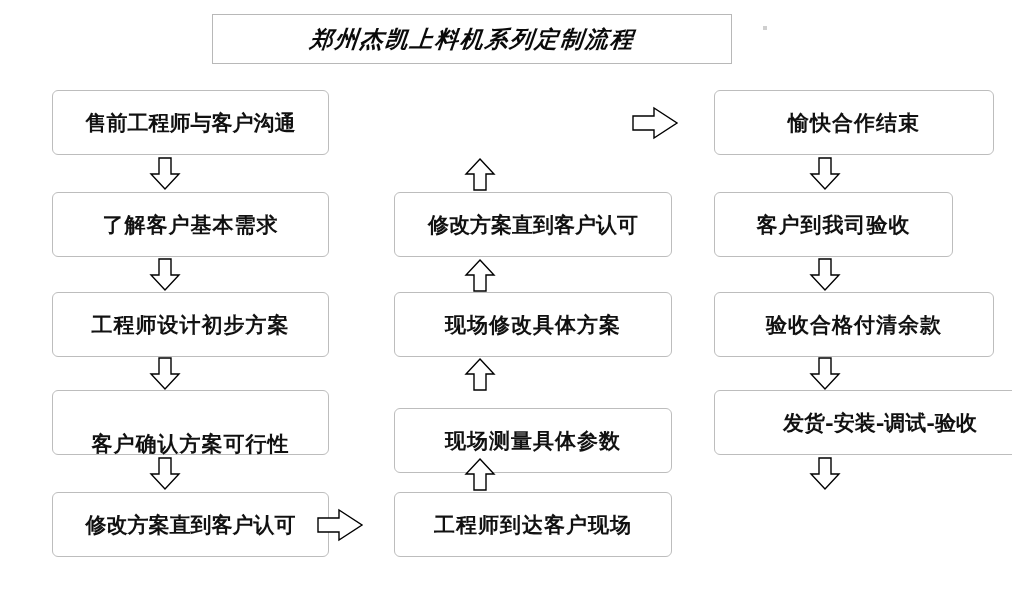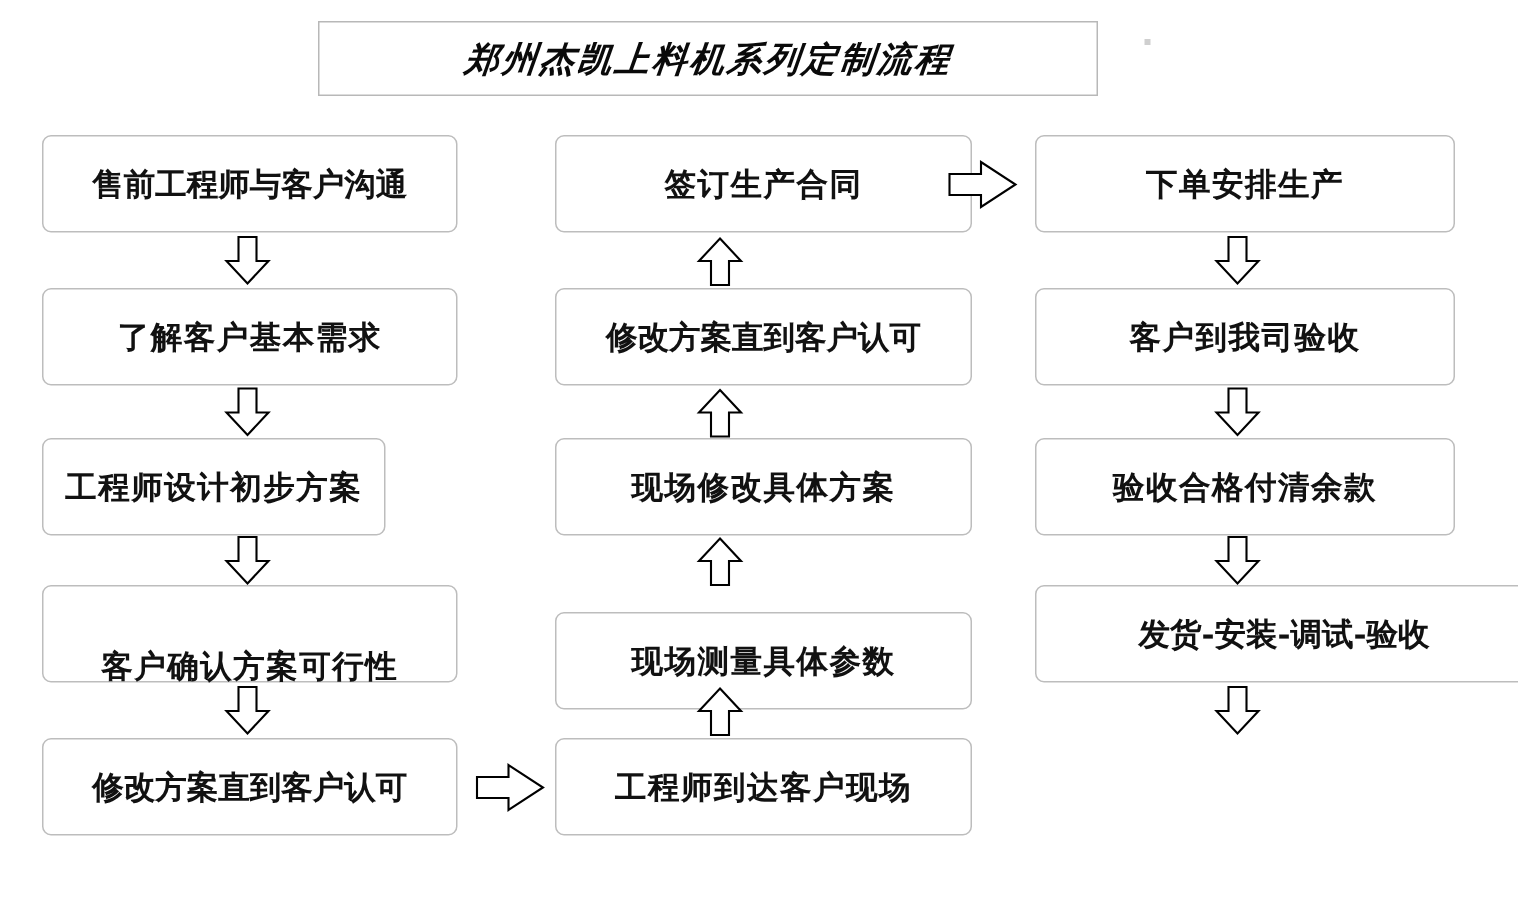--- a/index.html
+++ b/index.html
@@ -59,20 +59,21 @@
   
   .node {
     position: absolute;
     box-sizing: border-box;
     border: 1px solid #bdbdbd;
     border-radius: 6px;
     background: #ffffff;
     display: flex;
     align-items: center;
     justify-content: center;
+    margin-left: 24px;
   }
   .node-label {
     font-family: "DejaVu Serif", "Liberation Serif", serif;
     font-size: 21px;
     font-weight: 700;
     color: #111111;
     letter-spacing: 1px;
     white-space: nowrap;
     line-height: 1;
   }
@@ -93,21 +94,21 @@
     <span class="title-text">郑州杰凯上料机系列定制流程</span>
   </div>
   <div class="speck"></div>
 
   <div class="node" style="left:28px; top:90px; width:277px; height:65px;">
     <span class="node-label wide">售前工程师与客户沟通</span>
   </div>
   <div class="node" style="left:28px; top:192px; width:277px; height:65px;">
     <span class="node-label">了解客户基本需求</span>
   </div>
-  <div class="node" style="left:28px; top:292px; width:229px; height:65px;align-items:center;">
+  <div class="node" style="left:28px; top:292px; width:277px; height:65px;align-items:center;">
     <span class="node-label">工程师设计初步方案</span>
   </div>
   <div class="node" style="left:28px; top:390px; width:277px; height:65px;align-items:flex-end;">
     <span class="node-label">客户确认方案可行性</span>
   </div>
   <div class="node" style="left:28px; top:492px; width:277px; height:65px;">
     <span class="node-label wide">修改方案直到客户认可</span>
   </div>
 
   <div class="arrow" style="left:145px; top:158px;">
@@ -124,23 +125,20 @@
     <svg width="40" height="32" viewBox="0 0 40 32">
       <polygon points="14,0 26,0 26,16 34,16 20,31 6,16 14,16" fill="#ffffff" stroke="#000000" stroke-width="1.4"></polygon>
     </svg>
   </div>
   <div class="arrow" style="left:145px; top:458px;">
     <svg width="40" height="32" viewBox="0 0 40 32">
       <polygon points="14,0 26,0 26,16 34,16 20,31 6,16 14,16" fill="#ffffff" stroke="#000000" stroke-width="1.4"></polygon>
     </svg>
   </div>
 
-  <div class="node" style="left:370px; top:90px; width:278px; height:65px;">
-    <span class="node-label">签订生产合同</span>
-  </div>
   <div class="node" style="left:370px; top:192px; width:278px; height:65px;">
     <span class="node-label wide">修改方案直到客户认可</span>
   </div>
   <div class="node" style="left:370px; top:292px; width:278px; height:65px;">
     <span class="node-label">现场修改具体方案</span>
   </div>
   <div class="node" style="left:370px; top:408px; width:278px; height:65px;">
     <span class="node-label">现场测量具体参数</span>
   </div>
   <div class="node" style="left:370px; top:492px; width:278px; height:65px;">
@@ -162,23 +160,23 @@
       <polygon points="20,1 34,16 26,16 26,32 14,32 14,16 6,16" fill="#ffffff" stroke="#000000" stroke-width="1.4"></polygon>
     </svg>
   </div>
   <div class="arrow" style="left:460px; top:458px;">
     <svg width="40" height="33" viewBox="0 0 40 33">
       <polygon points="20,1 34,16 26,16 26,32 14,32 14,16 6,16" fill="#ffffff" stroke="#000000" stroke-width="1.4"></polygon>
     </svg>
   </div>
 
   <div class="node" style="left:690px; top:90px; width:280px; height:65px;">
-    <span class="node-label">下单安排生产</span>
-  </div>
-  <div class="node" style="left:690px; top:192px; width:280px; height:65px;">
+    <span class="node-label">愉快合作结束</span>
+  </div>
+  <div class="node" style="left:690px; top:192px; width:239px; height:65px;">
     <span class="node-label">客户到我司验收</span>
   </div>
   <div class="node" style="left:690px; top:292px; width:280px; height:65px;">
     <span class="node-label">验收合格付清余款</span>
   </div>
   <div class="node" style="left:690px; top:390px; width:332px; height:65px;">
     <span class="node-label wide">发货-安装-调试-验收</span>
   </div>
 
   <div class="arrow" style="left:805px; top:158px;">

